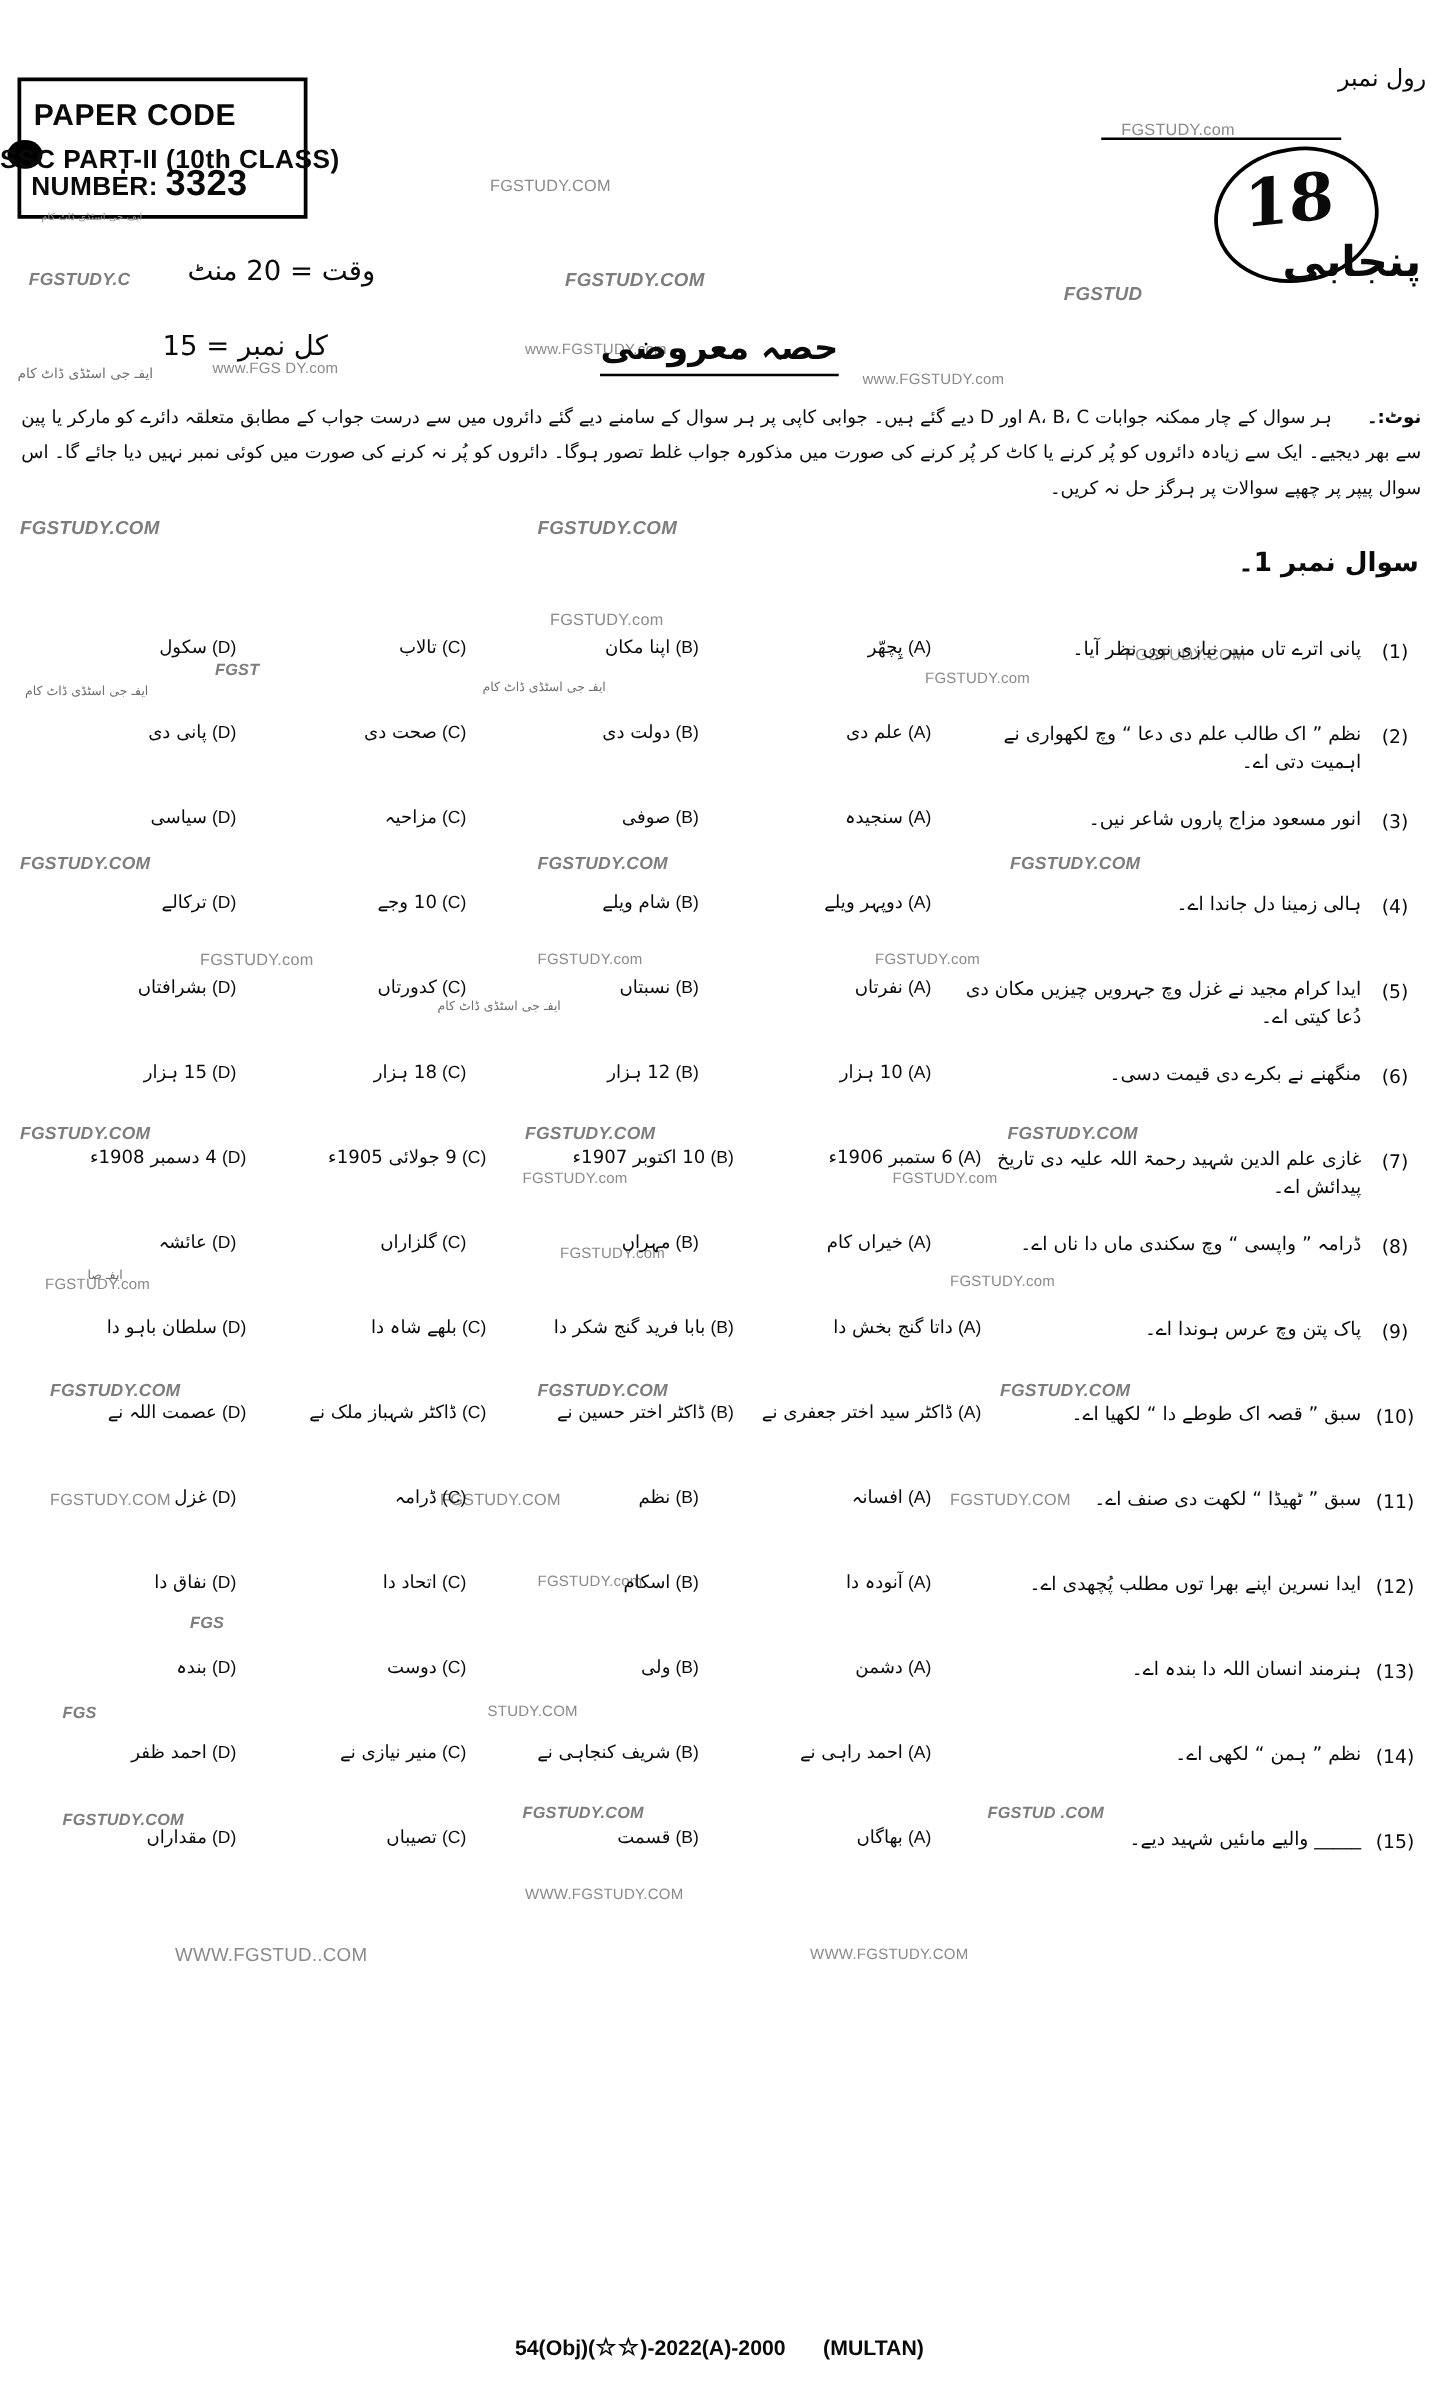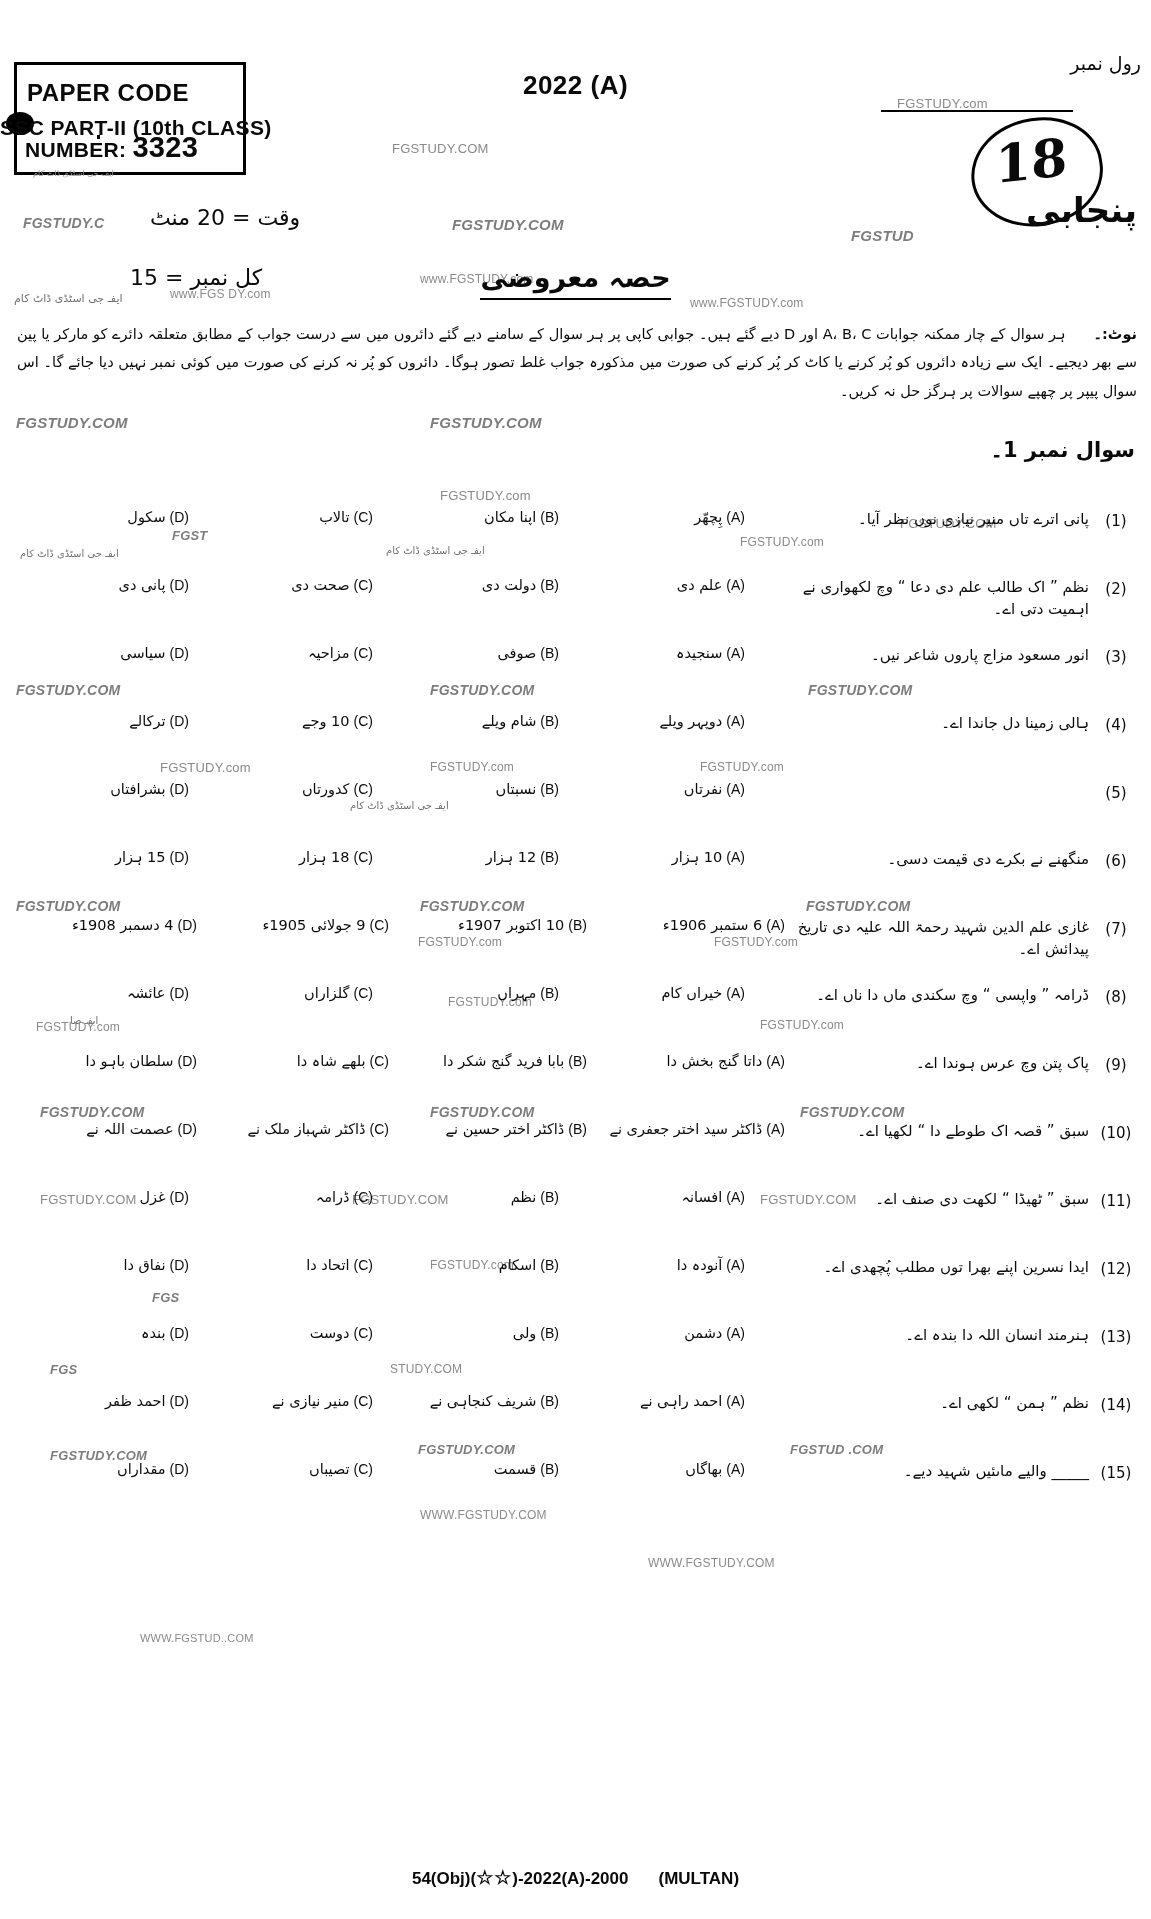--- a/index.html
+++ b/index.html
@@ -146,36 +146,35 @@
       <div class="wm plain" style="left: 352px; top: 1192px; font-size: 13px;">FGSTUDY.COM</div>
       <div class="wm plain" style="left: 760px; top: 1192px; font-size: 13px;">FGSTUDY.COM</div>
       <div class="wm plain" style="left: 430px; top: 1258px; font-size: 12px;">FGSTUDY.com</div>
       <div class="wm" style="left: 152px; top: 1290px; font-size: 13px;">FGS</div>
       <div class="wm plain" style="left: 390px; top: 1362px; font-size: 12px;">STUDY.COM</div>
       <div class="wm" style="left: 50px; top: 1362px; font-size: 13px;">FGS</div>
       <div class="wm" style="left: 50px; top: 1448px; font-size: 13px;">FGSTUDY.COM</div>
       <div class="wm" style="left: 418px; top: 1442px; font-size: 13px;">FGSTUDY.COM</div>
       <div class="wm" style="left: 790px; top: 1442px; font-size: 13px;">FGSTUD  .COM</div>
       <div class="wm plain" style="left: 420px; top: 1508px; font-size: 12px;">WWW.FGSTUDY.COM</div>
-      <div class="wm plain" style="left: 140px; top: 1632px; font-size: 11px;">WWW.FGSTUD..COM</div>
+      <div class="wm plain" style="left: 140px; top: 1556px; font-size: 15px;">WWW.FGSTUD..COM</div>
       <div class="wm plain" style="left: 648px; top: 1556px; font-size: 12px;">WWW.FGSTUDY.COM</div>
     </div>
 
   <div id="code-box">
     <div class="cb-l1">PAPER CODE</div>
     <div class="cb-l2">
       <span>NUMBER:</span>
       <span class="cb-num">3323</span>
     </div>
     <div class="cb-ghost">ایف جی اسٹڈی ڈاٹ کام</div>
     <div id="code-tick"></div>
   </div>
   <div id="code-dot"></div>
 
-  <div id="hdr-year">2022 (A)</div>
   <div id="hdr-class">SSC PART-II (10th CLASS)</div>
 
   <div id="roll-lbl">رول نمبر</div>
   <div id="roll-line"></div>
   <div id="roll-mark">
     <div class="ring"></div>
     <div class="hw">18</div>
   </div>
 
   <div id="subject">پنجابی</div>
@@ -239,20 +238,21 @@
         <div class="q-stem">ہالی زمینا دل جاندا اے۔</div>
         <div class="opts">
           <div class="opt a"><span class="lab">(A)</span><span>دوپہر ویلے</span></div>
           <div class="opt b"><span class="lab">(B)</span><span>شام ویلے</span></div>
           <div class="opt c"><span class="lab">(C)</span><span>10 وجے</span></div>
           <div class="opt d"><span class="lab">(D)</span><span>ترکالے</span></div>
         </div>
       </div>
       <div class="q-row">
         <div class="q-no">(5)</div>
+        <div class="q-stem">ایدا کرام مجید نے غزل وچ جہرویں چیزیں مکان دی دُعا کیتی اے۔</div>
         <div class="opts">
           <div class="opt a"><span class="lab">(A)</span><span>نفرتاں</span></div>
           <div class="opt b"><span class="lab">(B)</span><span>نسبتاں</span></div>
           <div class="opt c"><span class="lab">(C)</span><span>کدورتاں</span></div>
           <div class="opt d"><span class="lab">(D)</span><span>بشرافتاں</span></div>
         </div>
       </div>
       <div class="q-row">
         <div class="q-no">(6)</div>
         <div class="q-stem">منگھنے نے بکرے دی قیمت دسی۔</div>

